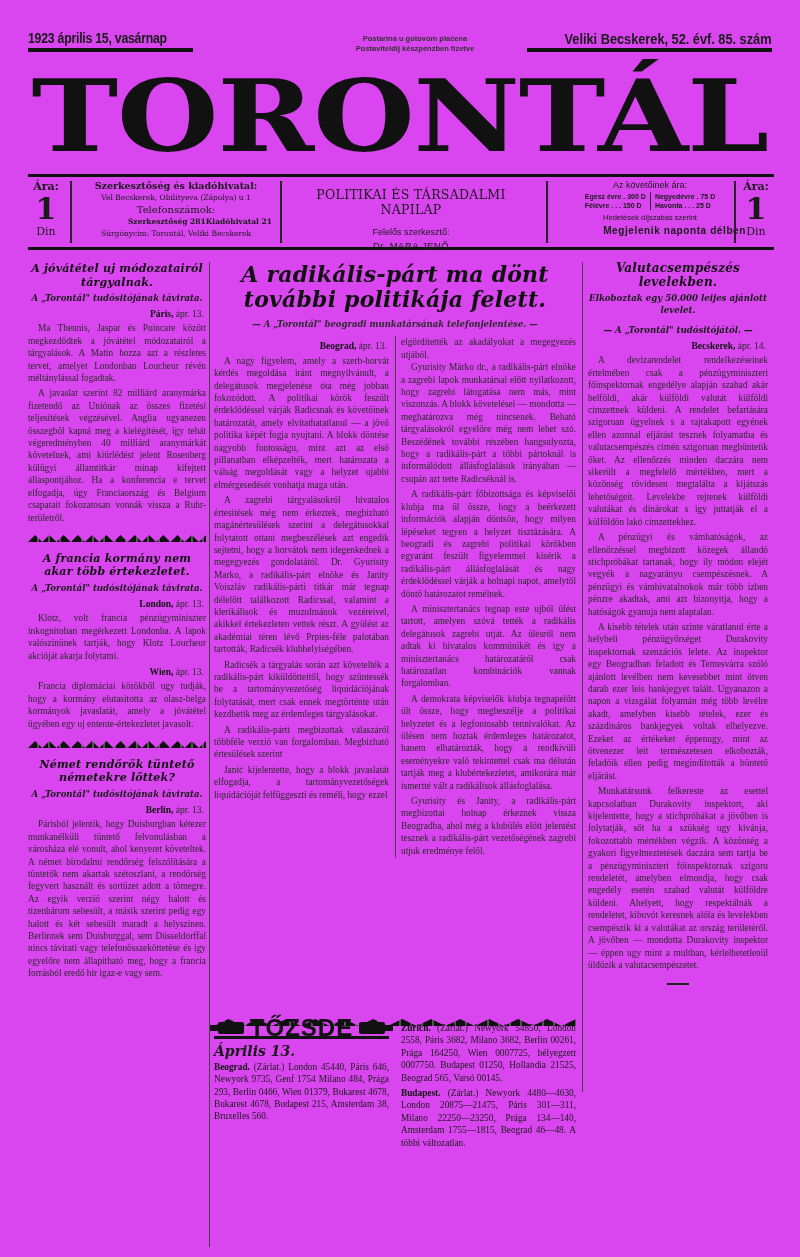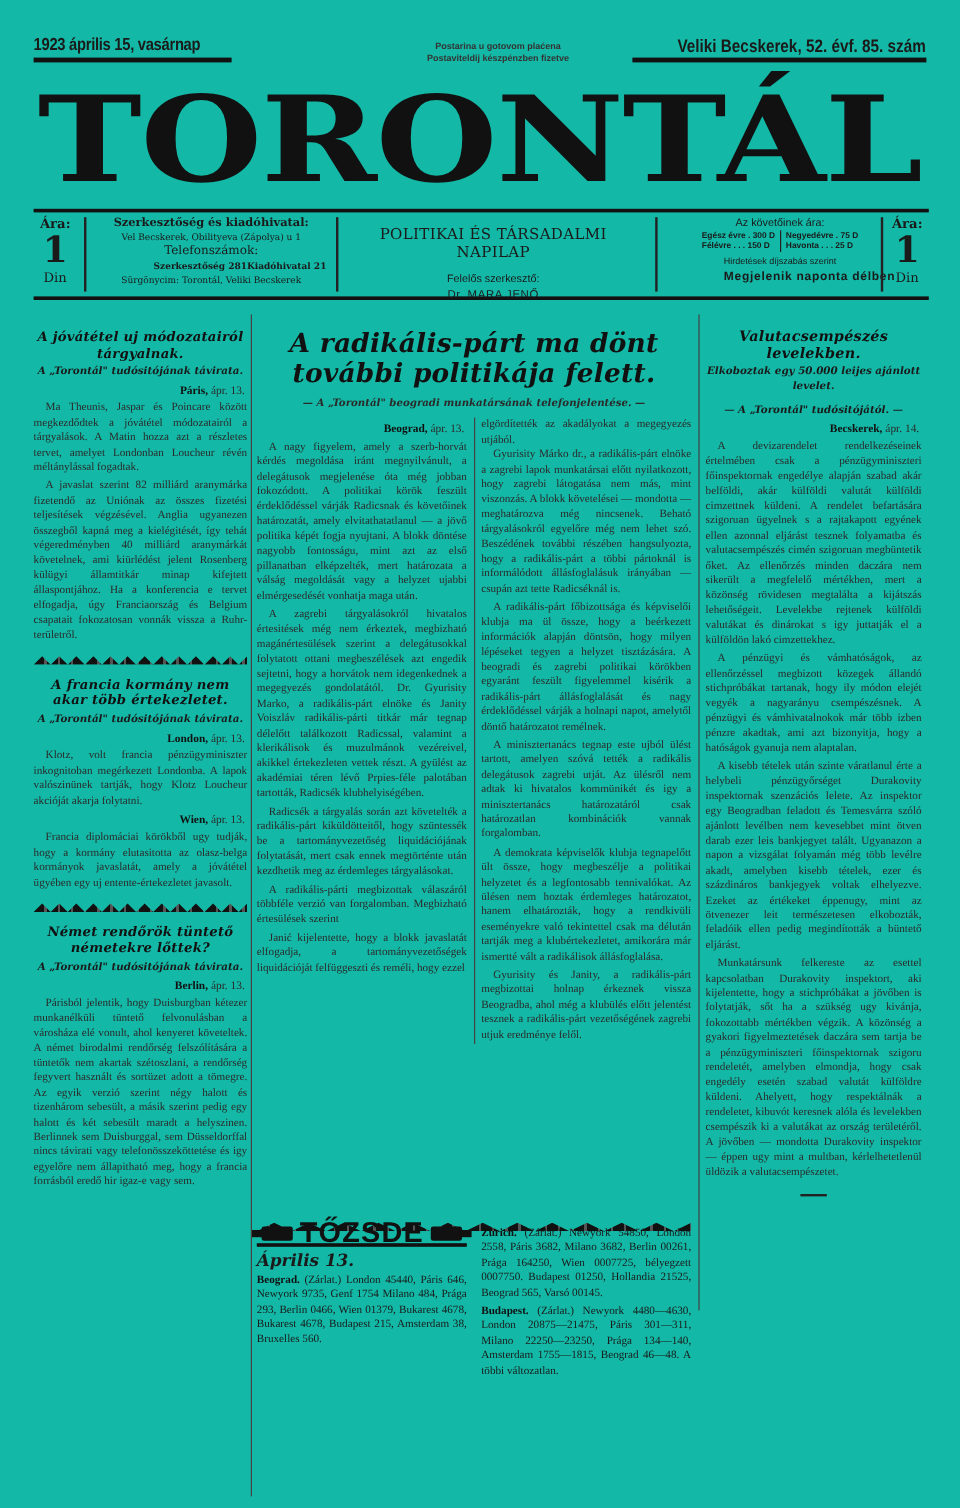--- a/index.html
+++ b/index.html
@@ -1,18 +1,18 @@
 <!DOCTYPE html>
 <html><head>
 <meta charset="utf-8">
 <style>
   * { box-sizing: border-box; margin: 0; padding: 0; }
   html, body { width: 800px; height: 1257px; background: #f4f3ef; overflow: hidden; }
   body { font-family: "DejaVu Serif", serif; color: #1a1a1a; position: relative; }
-  .page { position: absolute; left: 0; top: 0; width: 800px; height: 1257px; background: #14b8a6; }
+  .page { position: absolute; left: 0; top: 0; width: 800px; height: 1257px; background: #d946ef; }
 
   
   .topline { position: absolute; top: 30px; left: 28px; right: 28px; height: 24px; }
   .date { position: absolute; left: 0; top: 0; font-family: "Liberation Sans", sans-serif; font-weight: bold; font-size: 14.5px; letter-spacing: -0.3px; transform: scaleX(0.85); transform-origin: left; }
   .date-rule { position: absolute; left: 0; top: 18px; width: 165px; height: 4px; background: #111; }
   .postal { position: absolute; left: 297px; top: 4px; width: 180px; text-align: center; font-family: "Liberation Sans", sans-serif; font-size: 7.5px; line-height: 10px; font-weight: bold; color: #333; }
   .issue { position: absolute; right: 0; top: 0; font-family: "Liberation Sans", sans-serif; font-weight: bold; font-size: 15px; transform: scaleX(0.85); transform-origin: right; white-space: nowrap; }
   .issue-rule { position: absolute; right: 0; top: 18px; width: 245px; height: 4px; background: #111; }
 
   
@@ -40,21 +40,21 @@
   .subtitle .name { font-family: "Liberation Sans", sans-serif; font-size: 9.5px; margin-top: 3px; letter-spacing: 0.5px; }
   .subs { left: 526px; width: 192px; text-align: center; font-size: 8px; font-family: "Liberation Sans", sans-serif; padding-top: 3px; }
   .subs .h { font-size: 9px; margin-bottom: 2px; }
   .subs .grid { display: flex; justify-content: center; font-size: 7px; font-weight: bold; line-height: 9px; }
   .subs .grid .c { padding: 0 4px; text-align: left; }
   .subs .grid .c + .c { border-left: 1.5px solid #222; }
   .subs .ads { font-size: 7.5px; margin-top: 3px; }
   .subs .pub { font-size: 10px; font-weight: bold; letter-spacing: 0.6px; margin-top: 3px; text-align: right; }
 
   
-  .col { position: absolute; top: 262px; font-family: "Liberation Serif", serif; font-size: 9.3px; line-height: 12.4px; color: #2a2a2a; text-align: justify; margin-top: 12px; }
+  .col { position: absolute; top: 262px; font-family: "Liberation Serif", serif; font-size: 9.3px; line-height: 12.4px; color: #2a2a2a; text-align: justify; }
   .col-1 { left: 28px; width: 178px; }
   .col-2 { left: 214px; width: 362px; }
   .col-3 { left: 588px; width: 180px; }
   .colrule { position: absolute; top: 262px; width: 1px; background: #444; }
 
   .hd { font-family: "DejaVu Serif", serif; font-weight: bold; font-style: italic; font-size: 11px; line-height: 13.5px; text-align: center; color: #111; letter-spacing: 0.2px; }
   .sub-hd { font-family: "DejaVu Serif", serif; font-weight: bold; font-style: italic; font-size: 8.6px; line-height: 12px; text-align: center; margin-top: 3px; color: #1a1a1a; }
   .dateline { text-align: right; font-size: 9.5px; margin: 4px 2px 2px 0; }
   .dateline b { font-weight: bold; color: #111; }
   .para { text-indent: 10px; margin-bottom: 1px; }

